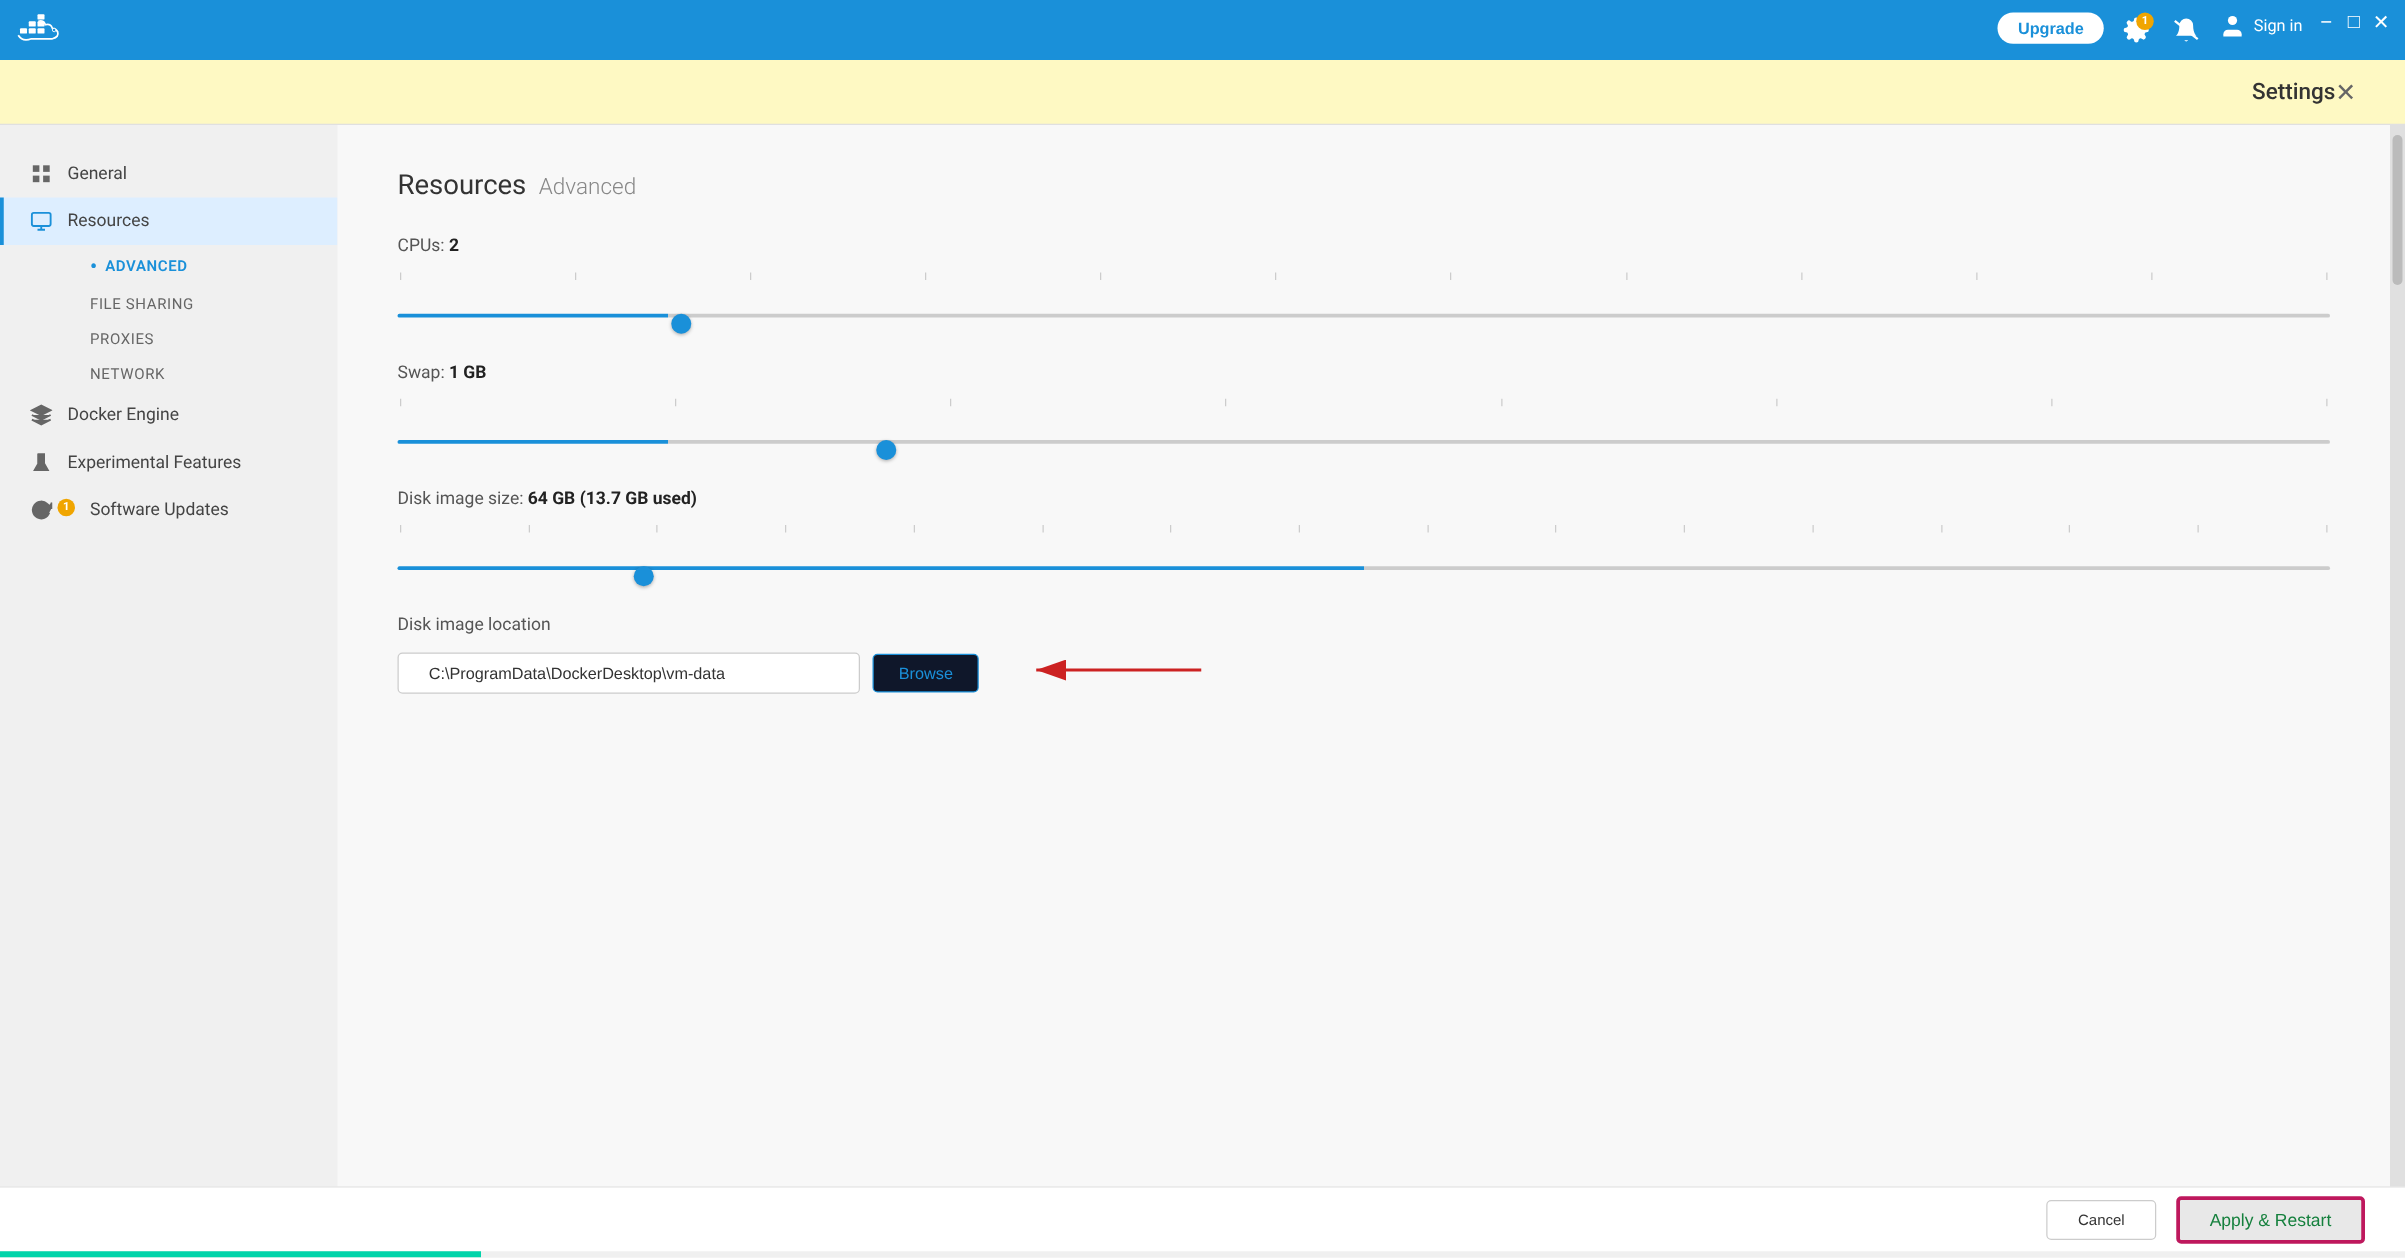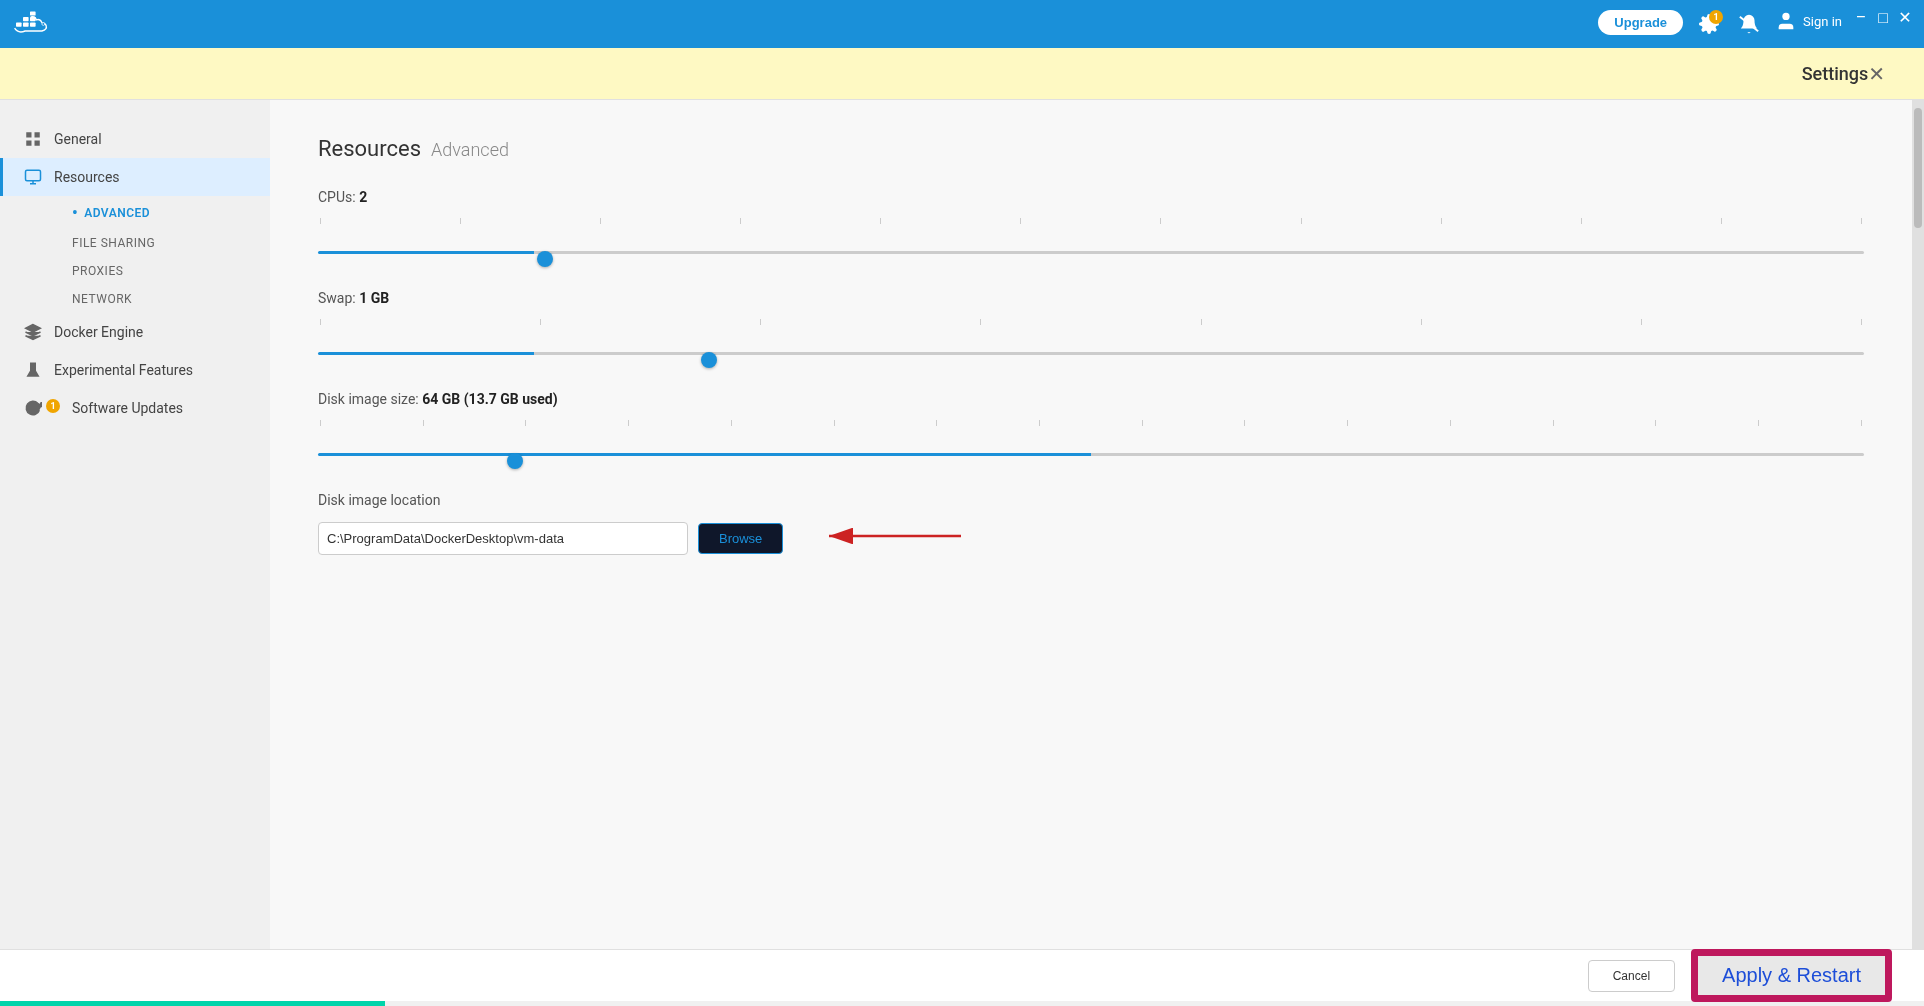--- a/index.html
+++ b/index.html
@@ -162,21 +162,21 @@
     }
 
     
     .disk-location-section { margin-top: 16px; }
     .disk-location-label { font-size: 14px; color: #555; margin-bottom: 8px; }
     .disk-location-row { display: flex; gap: 10px; align-items: center; }
     .disk-location-input {
       flex: 1;
       border: 1px solid #ccc;
       border-radius: 4px;
-      padding: 8px 8px;
+      padding: 8px 24px;
       font-size: 13px;
       color: #333;
       background: white;
       outline: none;
       max-width: 370px;
     }
     .browse-btn {
       border: 1px solid #1a90d9;
       background: #0f172a;
       color: #1a90d9;
@@ -212,26 +212,26 @@
     .cancel-btn {
       border: 1px solid #ccc;
       background: white;
       color: #333;
       border-radius: 4px;
       padding: 8px 24px;
       font-size: 12px;
       cursor: pointer;
     }
     .apply-restart-btn {
-      border: 7px solid #be185d;
+      border: 3px solid #be185d;
       background: #e8e8e8;
-      color: #1d4ed8;
+      color: #15803d;
       border-radius: 4px;
       padding: 8px 24px;
-      font-size: 20px;
+      font-size: 14px;
       cursor: pointer;
     }
 
     
     .scrollbar-track {
       width: 12px;
       background: #e0e0e0;
       display: flex;
       flex-direction: column;
       align-items: center;

